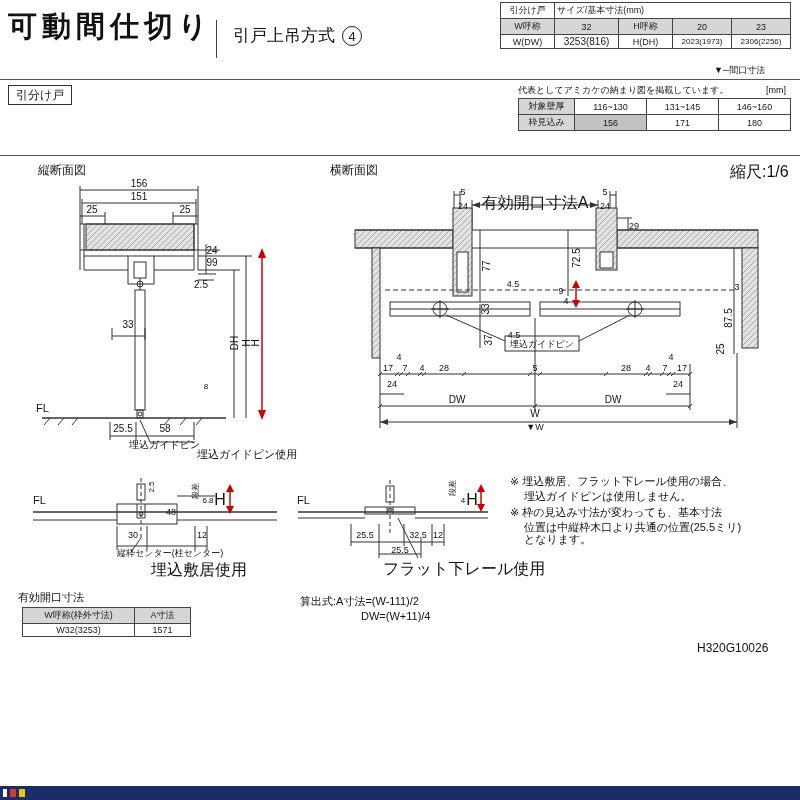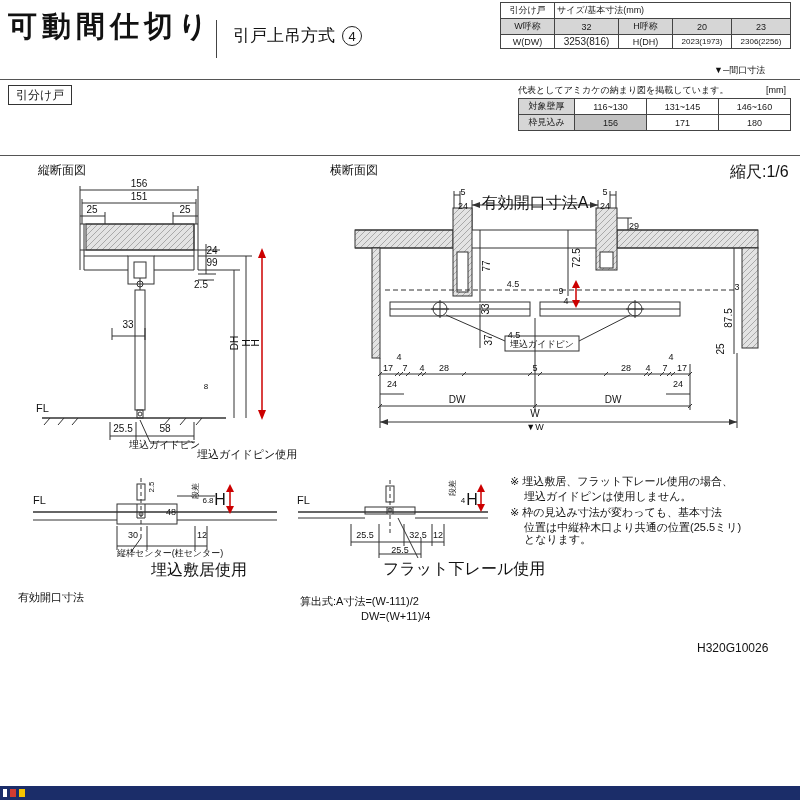--- a/index.html
+++ b/index.html
@@ -386,20 +386,36 @@
   <span class="lbl c s9" style="left:438px;top:531px">12</span>
   <span class="lbl s10" style="left:383px;top:561px">フラット下レール使用</span>
 
   <span class="lbl s11" style="left:510px;top:476px">※ 埋込敷居、フラット下レール使用の場合、</span>
   <span class="lbl s11" style="left:524px;top:491px">埋込ガイドピンは使用しません。</span>
   <span class="lbl s11" style="left:510px;top:507px">※ 枠の見込み寸法が変わっても、基本寸法</span>
   <span class="lbl s11" style="left:524px;top:522px">位置は中縦枠木口より共通の位置(25.5ミリ)</span>
   <span class="lbl s11" style="left:524px;top:534px">となります。</span>
 
   <span class="lbl s11" style="left:18px;top:592px">有効開口寸法</span>
+  <table class="abs" style="left:22px;top:607px;width:168px">
+    <colgroup>
+        <col style="width:112px">
+        <col style="width:56px">
+      </colgroup>
+    <tbody>
+        <tr>
+      <td class="graycell">W呼称(枠外寸法)</td>
+      <td class="graycell">A寸法</td>
+    </tr>
+    <tr>
+      <td>W32(3253)</td>
+      <td>1571</td>
+    </tr>
+  </tbody>
+    </table>
   <span class="lbl s11" style="left:300px;top:596px">算出式:A寸法=(W-111)/2</span>
   <span class="lbl s11" style="left:361px;top:611px">DW=(W+11)/4</span>
 
   <span class="lbl s12" style="left:697px;top:642px">H320G10026</span>
 
   <div class="abs" style="left:0;top:786px;width:800px;height:14px;background:#1b2d69">
     <span class="abs" style="left:3px;top:3px;width:4px;height:8px;background:#fff"></span>
     <span class="abs" style="left:10px;top:3px;width:6px;height:8px;background:#d23c32"></span>
     <span class="abs" style="left:19px;top:3px;width:6px;height:8px;background:#f5c400"></span>
   </div>

